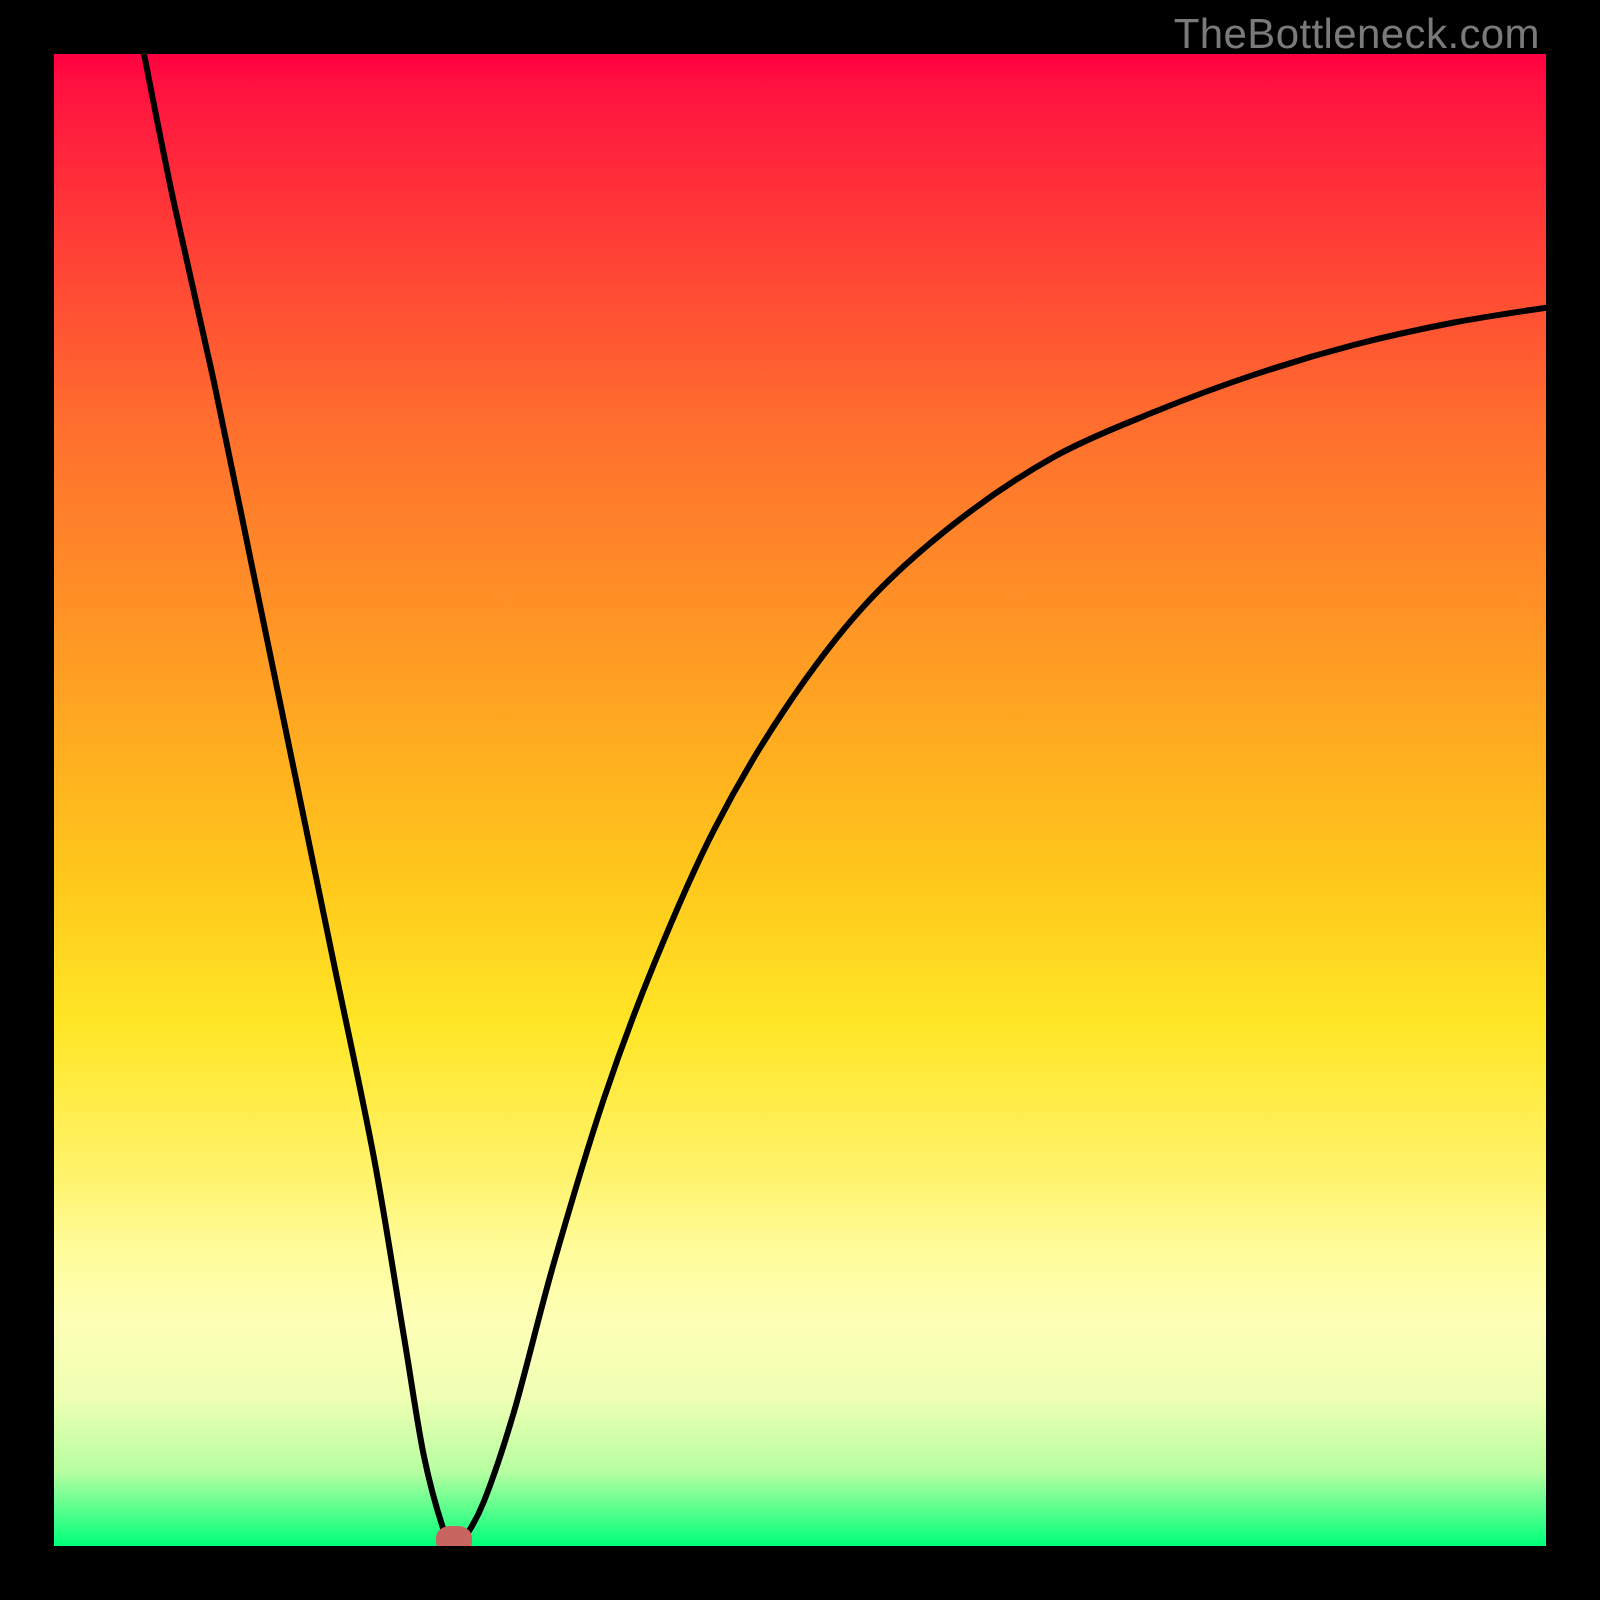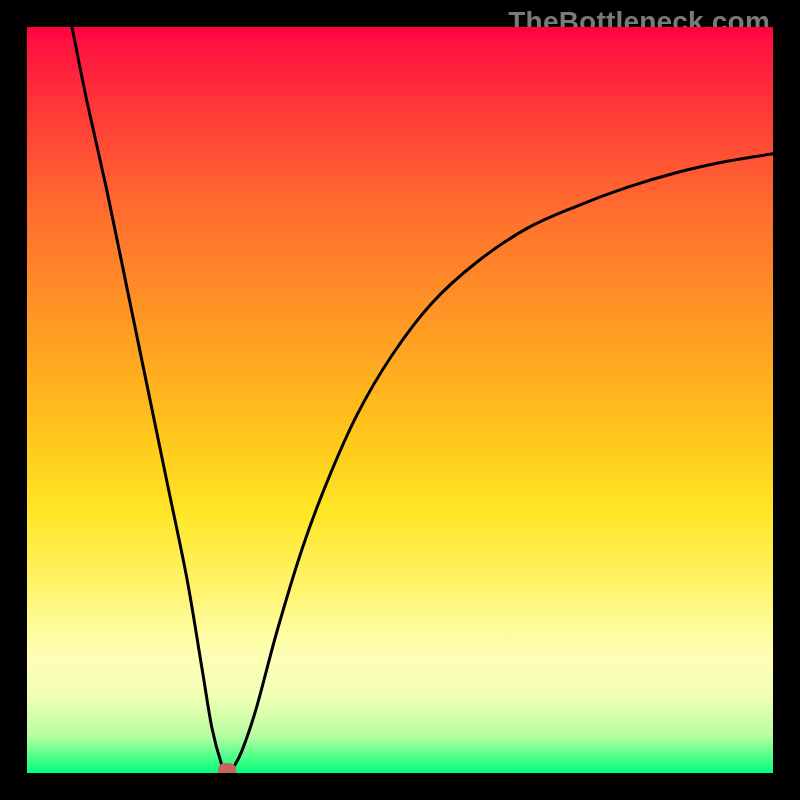--- a/index.html
+++ b/index.html
@@ -48,22 +48,22 @@
       #b7fea0 95%,
       #00ff7a 100%
     );
   }
   .watermark {
     position: absolute;
     top: 6px;
     right: 30px;
     color: #7a7a7a;
     font-family: Arial, Helvetica, sans-serif;
-    font-size: 28px;
-    font-weight: 700;
+    font-size: 21px;
+    font-weight: 400;
     letter-spacing: 0.2px;
   }
   .marker {
     position: absolute;
     width: 18px;
     height: 14px;
     border-radius: 7px / 6px;
     background: #c96560;
     transform: translate(-50%, -50%);
   }

